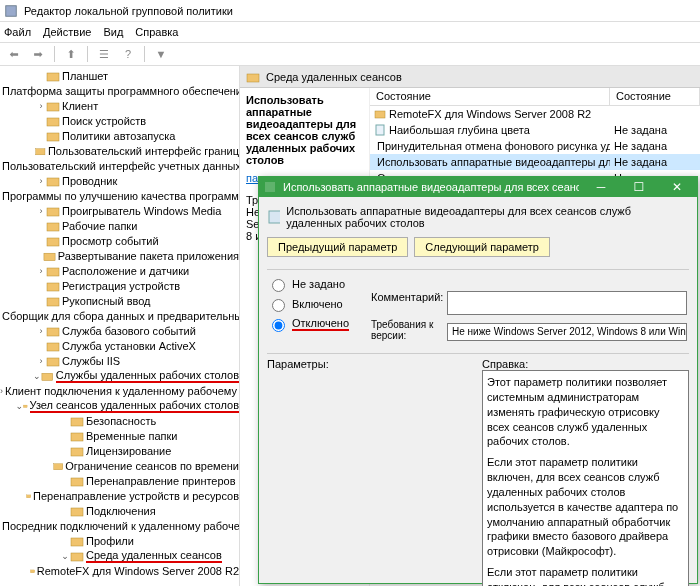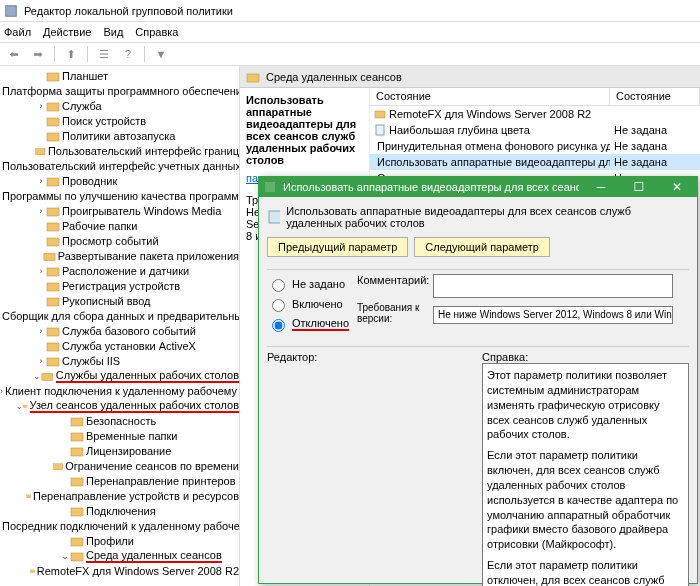--- a/index.html
+++ b/index.html
@@ -32,21 +32,21 @@
 .rrow .st2 { padding-left: 4px; }
 .ricon { width: 12px; height: 12px; }
 .hilite { background: #cce8ff; }
 
 .dlg { position: absolute; left: 258px; top: 176px; width: 440px; height: 408px; background: #f0f0f0; border: 1px solid #38a048; box-shadow: 2px 2px 8px rgba(0,0,0,.3); display: flex; flex-direction: column; }
 .dlg-tb { height: 24px; background: #38a048; color: #fff; display: flex; align-items: center; padding: 0 4px; gap: 6px; }
 .dlg-tb .wbtn { width: 32px; height: 20px; display: flex; align-items: center; justify-content: center; font-size: 12px; }
 .dlg-body { padding: 8px; flex: 1; display: flex; flex-direction: column; }
 .dlg-row { display: flex; align-items: center; gap: 6px; margin-bottom: 8px; }
 .dlg-btn { background: #fef9c3; border: 1px solid #adadad; padding: 3px 10px; }
-.opts { display: flex; margin-bottom: 8px; }
+.opts { display: flex; gap: 14px; margin-bottom: 8px; }
 .optcol { width: 90px; }
 .optcol label { display: flex; align-items: center; gap: 4px; height: 20px; }
 .txtc { flex: 1; display: flex; flex-direction: column; gap: 4px; }
 .txtbox { border: 1px solid #7a7a7a; background: #fff; height: 24px; padding: 2px 4px; width: 240px; font-size: 10px; overflow: hidden; white-space: nowrap; }
 .txtbox.sm { height: 18px; }
 .hr { height: 1px; background: #ccc; margin: 4px 0; }
 .panes2 { display: flex; flex: 1; gap: 8px; }
 .p2a { flex: 1; }
 .p2b { flex: 1; display: flex; flex-direction: column; }
 .helptxt { border: 1px solid #7a7a7a; background: #fff; flex: 1; padding: 4px; font-size: 10px; overflow-y: auto; line-height: 1.35; }
@@ -97,21 +97,21 @@
           <rect x="1" y="4" width="12" height="8" class="fold"></rect>
         </svg>
         <span>Платформа защиты программного обеспечения</span>
       </div>
       <div class="node">
         <span class="ind" style="width:36px"></span>
         <span class="chev">›</span>
         <svg class="ficon" viewBox="0 0 14 14">
           <rect x="1" y="4" width="12" height="8" class="fold"></rect>
         </svg>
-        <span>Служба</span>
+        <span>Клиент</span>
       </div>
       <div class="node">
         <span class="ind" style="width:36px"></span>
         <span class="chev"></span>
         <svg class="ficon" viewBox="0 0 14 14">
           <rect x="1" y="4" width="12" height="8" class="fold"></rect>
         </svg>
         <span>Поиск устройств</span>
       </div>
       <div class="node">
@@ -484,34 +484,34 @@
         <label>
             <input type="radio" name="r" style="">
             <span>Включено</span>
           </label>
         <label>
             <input type="radio" name="r" checked="" style="">
             <span style="border-bottom:2px solid #d00;">Отключено</span>
           </label>
       </div>
       <div class="txtc">
-        <div style="display:flex;gap:6px;">
+        <div style="display:flex;gap:6px;margin-top:17px;">
           <span style="width:70px;">Комментарий:</span>
           <div class="txtbox"></div>
         </div>
         <div style="display:flex;gap:6px;align-items:flex-end;">
           <span style="width:70px;font-size:10px;">Требования к версии:</span>
           <div class="txtbox sm">Не ниже Windows Server 2012, Windows 8 или Windows RT</div>
         </div>
       </div>
     </div>
     <div class="hr"></div>
     <div class="panes2">
       <div class="p2a">
-        <div>Редактор:</div>
+        <div>Параметры:</div>
       </div>
       <div class="p2b">
         <div>Справка:</div>
         <div class="helptxt" id="helptxt">
             <p style="margin:0 0 6px 0">Этот параметр политики позволяет системным администраторам изменять графическую отрисовку всех сеансов служб удаленных рабочих столов.</p>
             <p style="margin:0 0 6px 0">Если этот параметр политики включен, для всех сеансов служб удаленных рабочих столов используется в качестве адаптера по умолчанию аппаратный обработчик графики вместо базового драйвера отрисовки (Майкрософт).</p>
             <p style="margin:0 0 6px 0">Если этот параметр политики отключен, для всех сеансов служб удаленных рабочих столов используется в качестве адаптера по умолчанию базовый драйвер отрисовки (Майкрософт).</p>
           </div>
       </div>
     </div>

